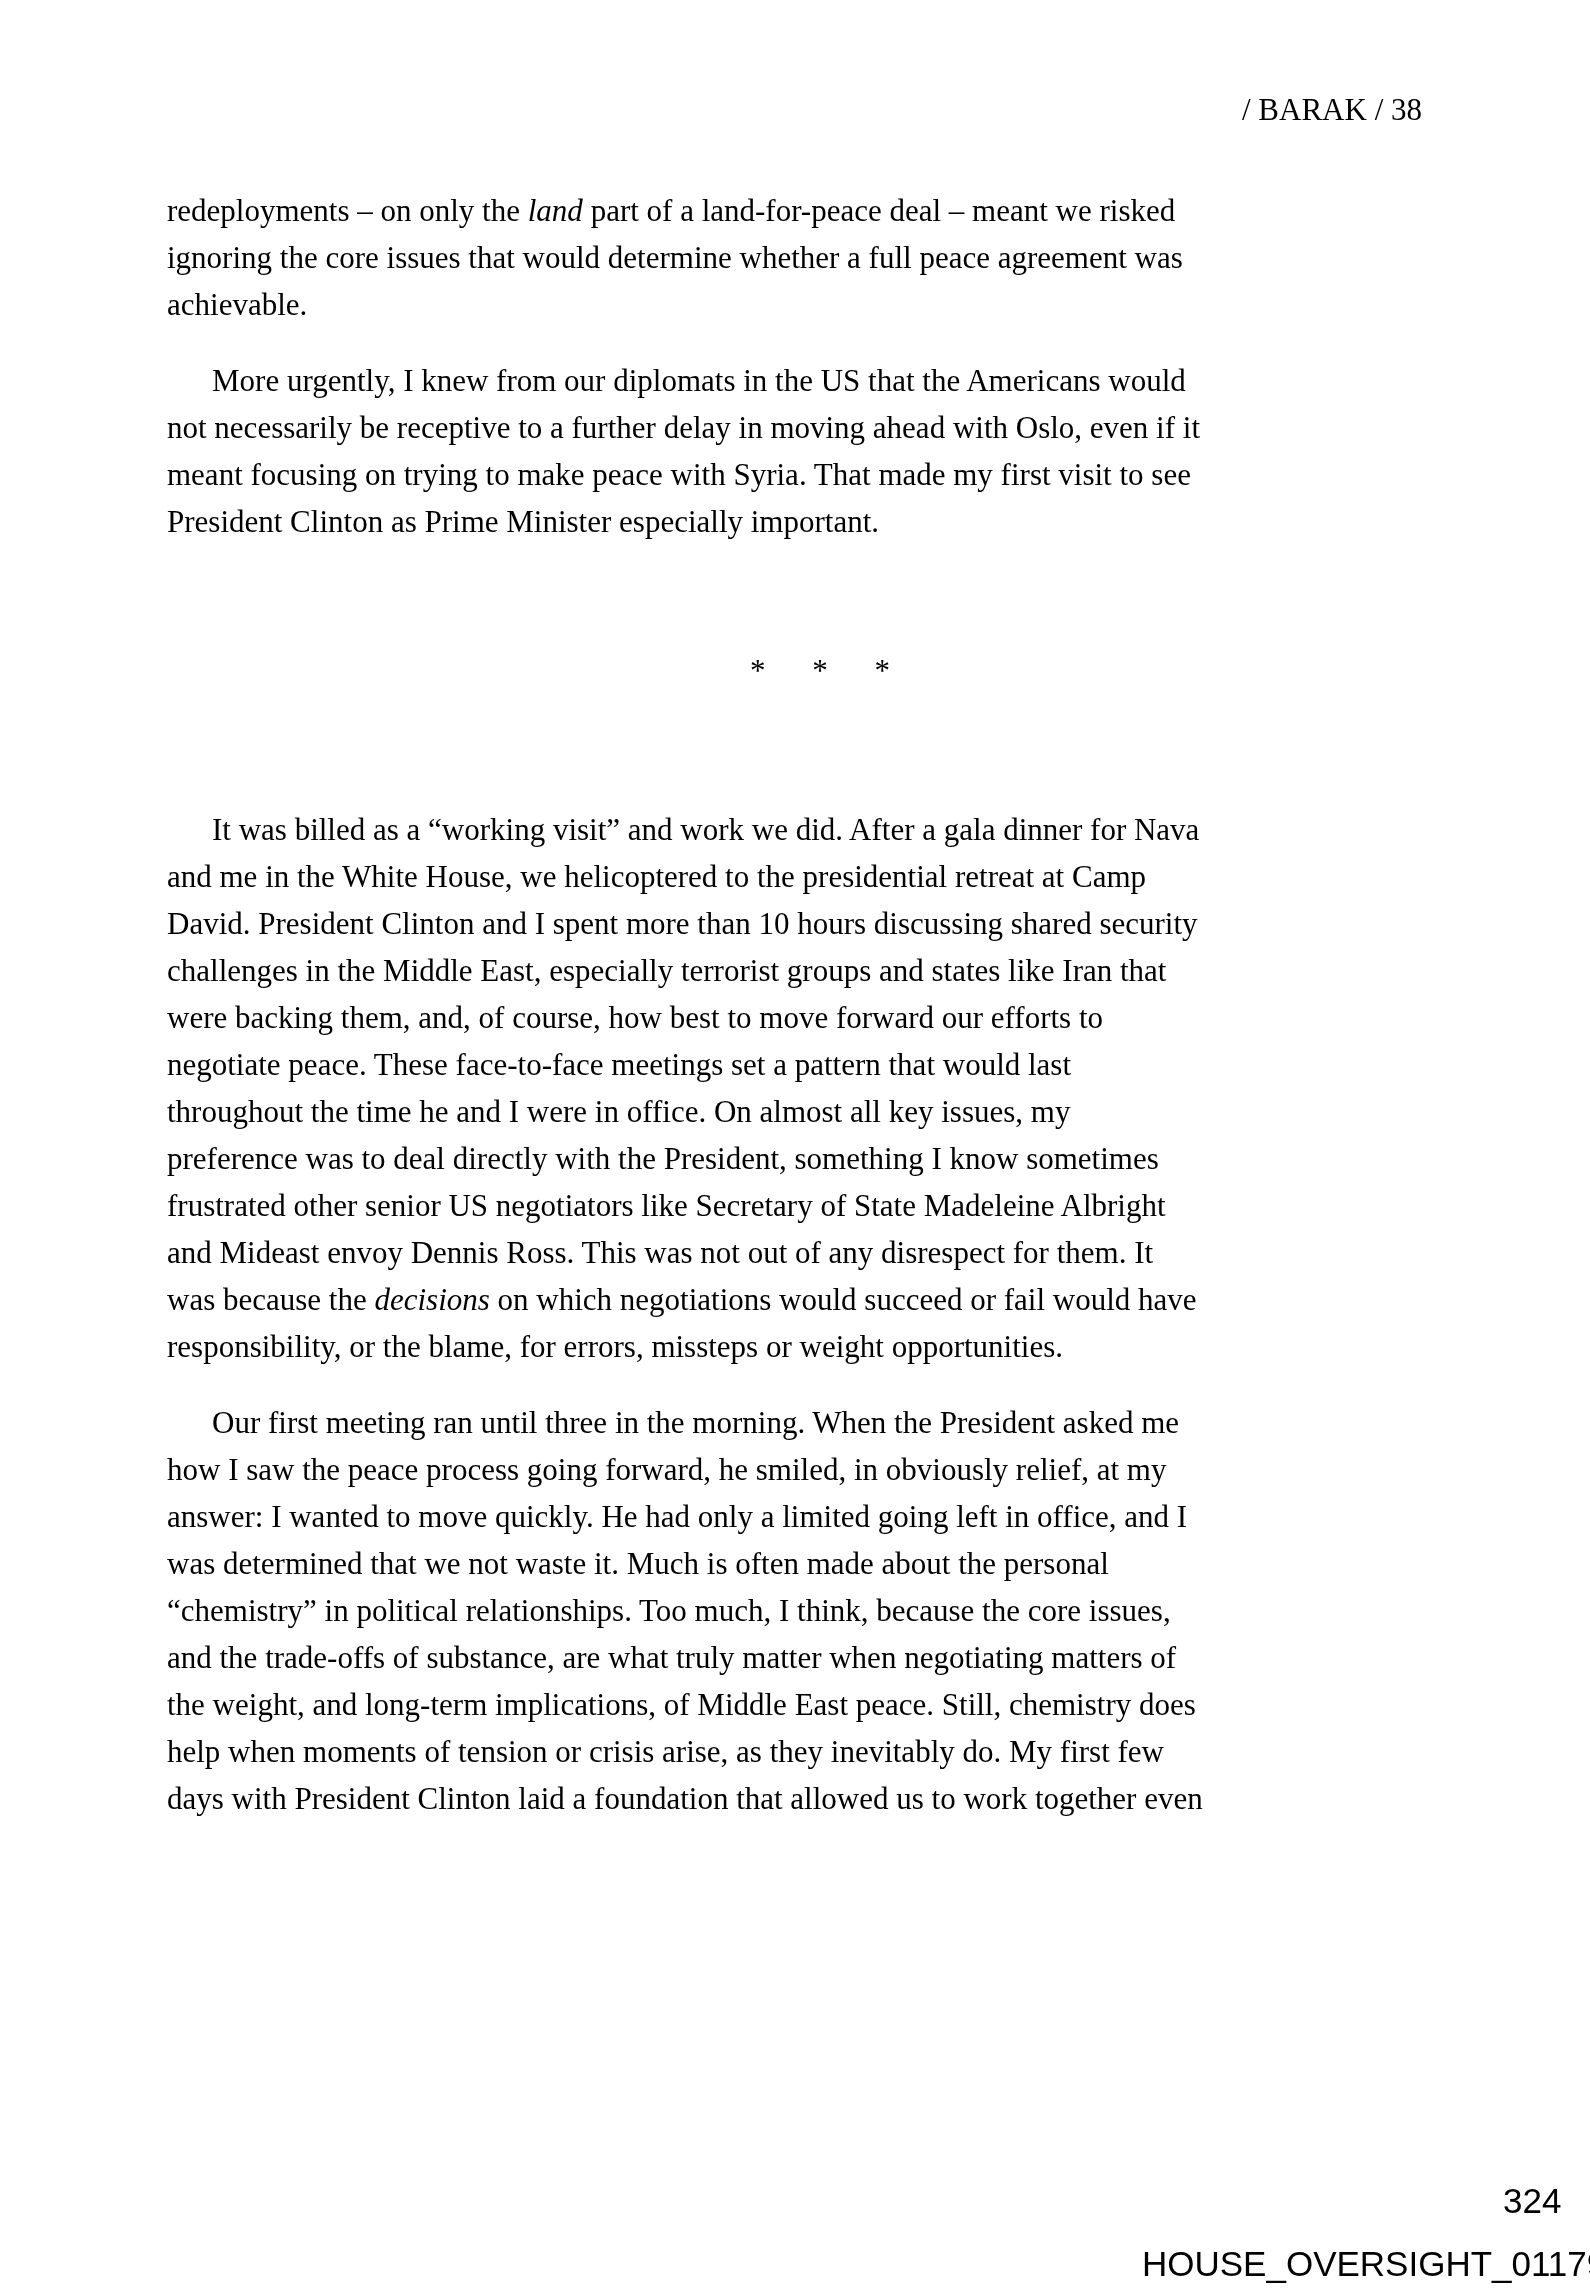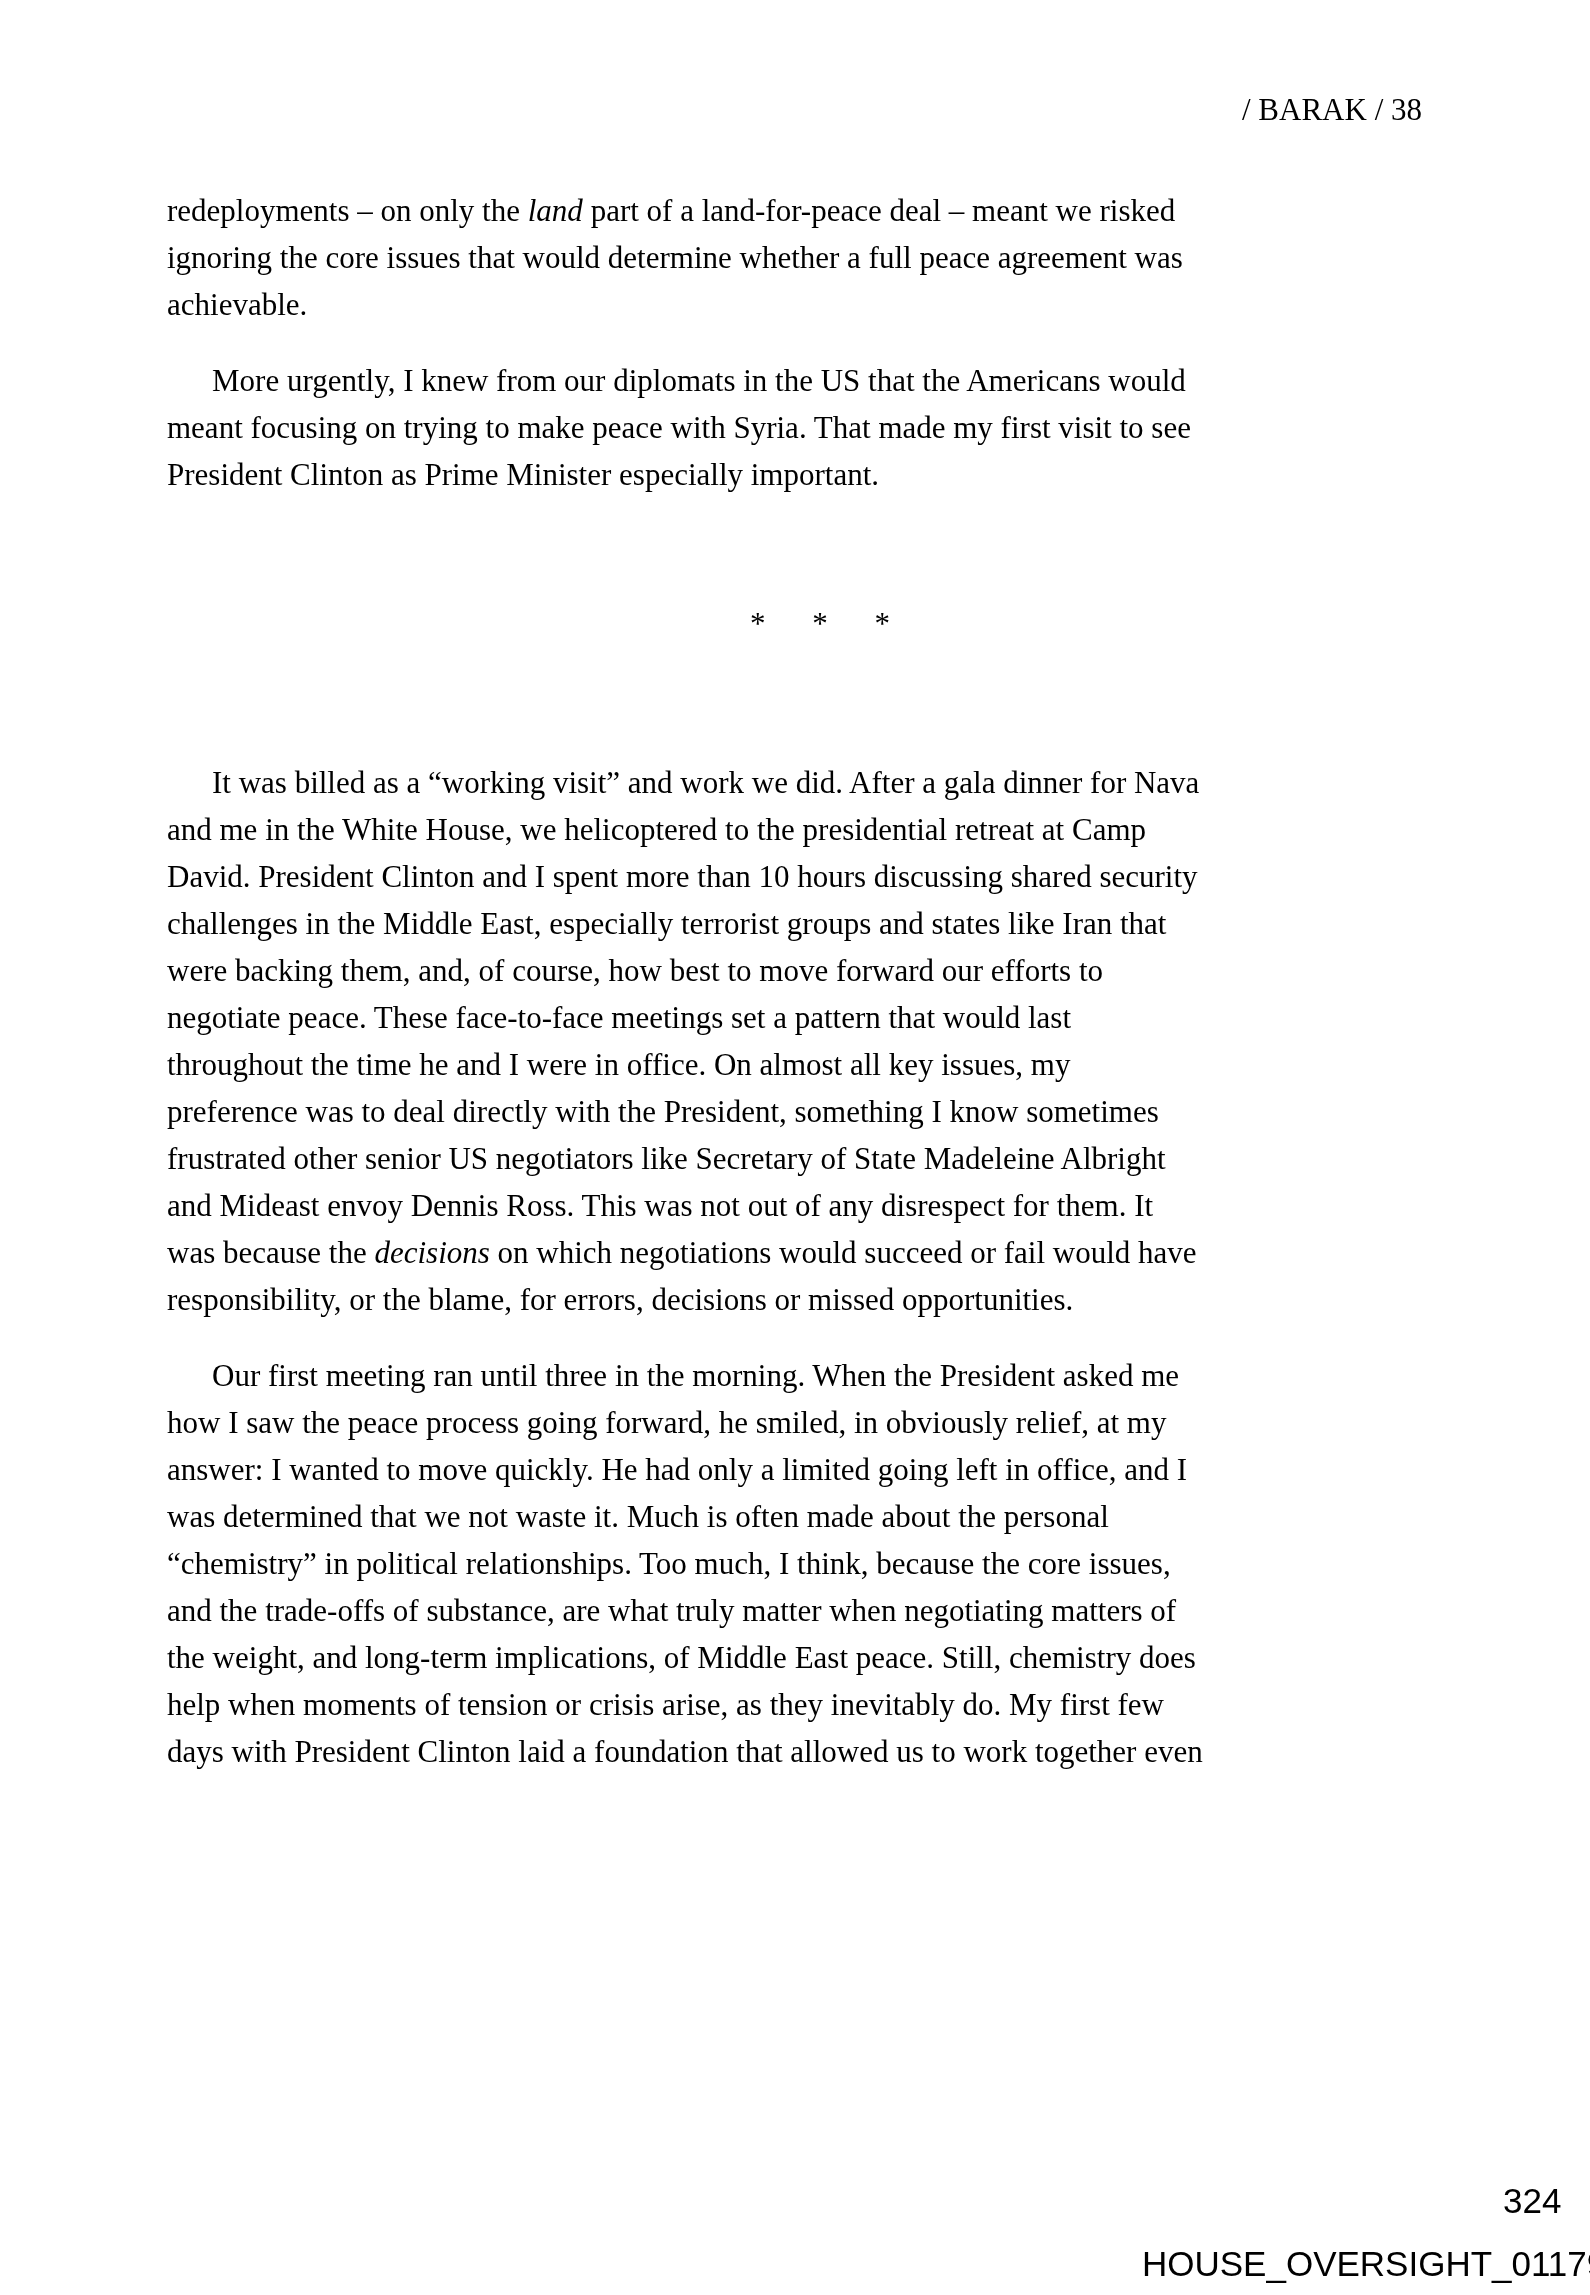--- a/index.html
+++ b/index.html
@@ -70,39 +70,40 @@
   <div class="textblock">
 
     <div class="para">
         <div class="line">redeployments – on only the <i>land</i> part of a land-for-peace deal – meant we risked</div>
         <div class="line">ignoring the core issues that would determine whether a full peace agreement was</div>
         <div class="line">achievable.</div>
       </div>
 
     <div class="para indented">
         <div class="line">More urgently, I knew from our diplomats in the US that the Americans would</div>
+        <div class="line">not necessarily be receptive to a further delay in moving ahead with Oslo, even if it</div>
         <div class="line">meant focusing on trying to make peace with Syria. That made my first visit to see</div>
         <div class="line">President Clinton as Prime Minister especially important.</div>
       </div>
 
     <div class="separator">* * *</div>
 
     <div class="para indented">
         <div class="line">It was billed as a “working visit” and work we did. After a gala dinner for Nava</div>
         <div class="line">and me in the White House, we helicoptered to the presidential retreat at Camp</div>
         <div class="line">David. President Clinton and I spent more than 10 hours discussing shared security</div>
         <div class="line">challenges in the Middle East, especially terrorist groups and states like Iran that</div>
         <div class="line">were backing them, and, of course, how best to move forward our efforts to</div>
         <div class="line">negotiate peace. These face-to-face meetings set a pattern that would last</div>
         <div class="line">throughout the time he and I were in office. On almost all key issues, my</div>
         <div class="line">preference was to deal directly with the President, something I know sometimes</div>
         <div class="line">frustrated other senior US negotiators like Secretary of State Madeleine Albright</div>
         <div class="line">and Mideast envoy Dennis Ross. This was not out of any disrespect for them. It</div>
         <div class="line">was because the <i>decisions</i> on which negotiations would succeed or fail would have</div>
-        <div class="line">responsibility, or the blame, for errors, decisions or missed opportunities.</div>
+        <div class="line">responsibility, or the blame, for errors, missteps or weight opportunities.</div>
       </div>
 
     <div class="para indented">
         <div class="line">Our first meeting ran until three in the morning. When the President asked me</div>
         <div class="line">how I saw the peace process going forward, he smiled, in obviously relief, at my</div>
         <div class="line">answer: I wanted to move quickly. He had only a limited going left in office, and I</div>
         <div class="line">was determined that we not waste it. Much is often made about the personal</div>
         <div class="line">“chemistry” in political relationships. Too much, I think, because the core issues,</div>
         <div class="line">and the trade-offs of substance, are what truly matter when negotiating matters of</div>
         <div class="line">the weight, and long-term implications, of Middle East peace. Still, chemistry does</div>

